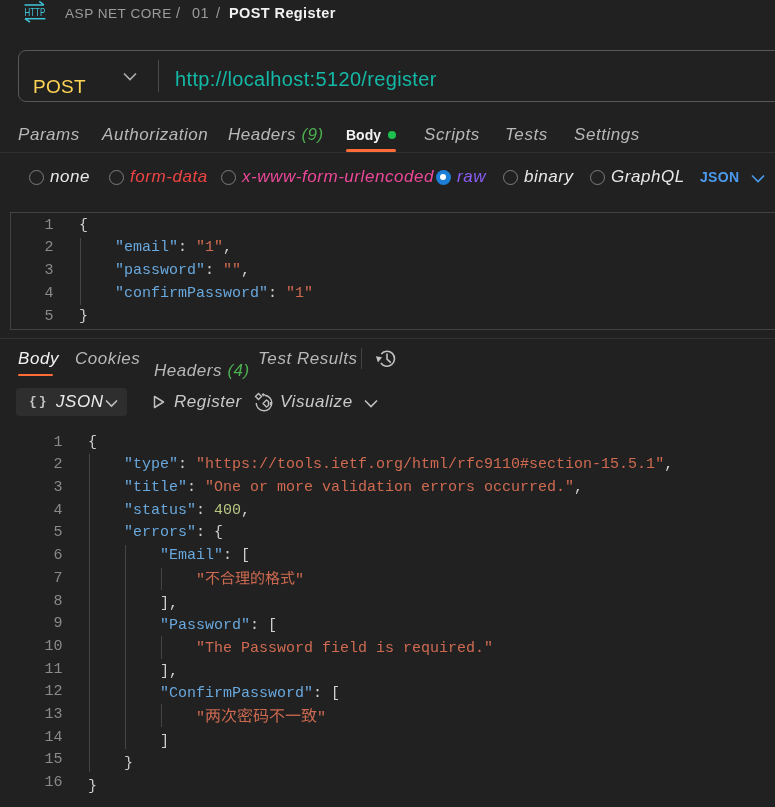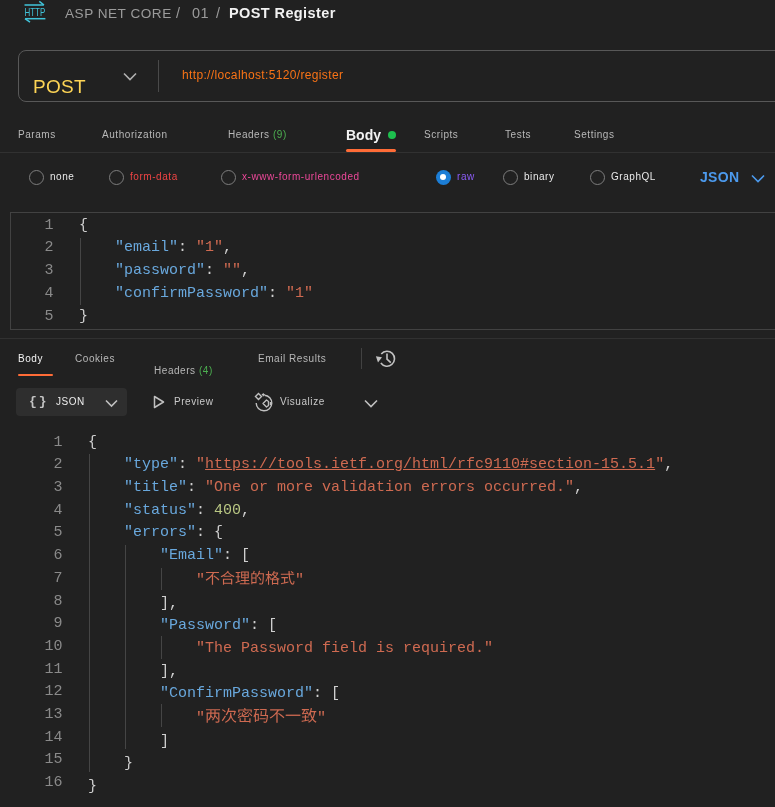--- a/index.html
+++ b/index.html
@@ -1,19 +1,19 @@
 <!DOCTYPE html>
 <html><head>
 <meta charset="utf-8">
 <style>
   * { margin:0; padding:0; box-sizing:border-box; }
   html,body { width:775px; height:807px; background:#212121; overflow:hidden; }
   body { position:relative; font-family:"Liberation Sans", sans-serif; }
   .abs { position:absolute; }
-  .t14 { font-size:10px; line-height:16px; letter-spacing:0.55px; color:#b8b8b8; white-space:nowrap; }
+  .t14 { font-size:17px; line-height:16px; letter-spacing:0.55px; color:#b8b8b8; white-space:nowrap;font-style:italic; }
   .mono { font-family:"Liberation Mono", monospace; font-size:15px; }
   .mono div { white-space:pre; }
   .grn { color:#4caf50; }
   .radio { position:absolute; width:15px; height:15px; border-radius:50%; border:1.5px solid #7d7d7d; }
   .code-num { color:#8a8a8a; }
   .key { color:#69a8dd; }
   .str { color:#cf6a51; }
   .num { color:#b9c783; }
   .pun { color:#cfcfcf; }
   .guide { position:absolute; width:1px; background:#454545; }
@@ -35,21 +35,21 @@
 <span class="abs" style="left:192px;top:5px;font-size:14.5px;letter-spacing:0.4px;color:#9b9b9b">01</span>
 <span class="abs" style="left:216px;top:5px;font-size:14.5px;color:#9b9b9b">/</span>
 <span class="abs" style="left:229px;top:5px;font-size:14.5px;letter-spacing:0.4px;color:#f2f2f2;font-weight:bold;white-space:nowrap">POST Register</span>
 
 <div class="abs" style="left:18px;top:50px;width:780px;height:52px;border:1px solid #585858;border-radius:8px"></div>
 <span class="abs" style="left:33px;top:76px;font-size:19px;font-weight:normal;color:#fdd455;letter-spacing:0.3px">POST</span>
 <svg class="abs" style="left:122px;top:69px" width="16" height="14" viewBox="0 0 16 14">
     <path d="M2 4.5 L8 10.5 L14 4.5" stroke="#b0b0b0" stroke-width="1.6" fill="none"></path>
   </svg>
 <div class="abs" style="left:158px;top:60px;width:1px;height:32px;background:#4a4a4a"></div>
-<span class="abs" style="left:182px;top:68px;font-size:12px;letter-spacing:0.35px;color:#f97316">http://localhost:5120/register</span>
+<span class="abs" style="left:175px;top:68px;font-size:20px;letter-spacing:0.35px;color:#14b8a6">http://localhost:5120/register</span>
 
 <span class="abs t14" style="left:18px;top:127px">Params</span>
 <span class="abs t14" style="left:102px;top:127px">Authorization</span>
 <span class="abs t14" style="left:228px;top:127px">Headers <span class="grn">(9)</span></span>
 <span class="abs" style="left:346px;top:127px;font-size:14px;line-height:16px;color:#f2f2f2;font-weight:bold">Body</span>
 <div class="abs" style="left:388px;top:131px;width:8px;height:8px;border-radius:50%;background:#1dbf4e"></div>
 <span class="abs t14" style="left:424px;top:127px">Scripts</span>
 <span class="abs t14" style="left:505px;top:127px">Tests</span>
 <span class="abs t14" style="left:574px;top:127px">Settings</span>
 <div class="abs" style="left:346px;top:149px;width:50px;height:2.5px;background:#ff6c37;border-radius:2px"></div>
@@ -88,41 +88,41 @@
     <div><span class="key">    "password"</span><span class="pun">: </span><span class="str">""</span><span class="pun">,</span></div>
     <div><span class="key">    "confirmPassword"</span><span class="pun">: </span><span class="str">"1"</span></div>
     <div><span class="pun">}</span></div>
   </div>
 
 <div class="abs" style="left:0;top:337.5px;width:775px;height:1px;background:#313131"></div>
 
 <span class="abs t14" style="left:18px;top:351px;color:#f2f2f2">Body</span>
 <span class="abs t14" style="left:75px;top:351px">Cookies</span>
 <span class="abs t14" style="left:154px;top:363px">Headers <span class="grn">(4)</span></span>
-<span class="abs t14" style="left:258px;top:351px">Email Results</span>
+<span class="abs t14" style="left:258px;top:351px">Test Results</span>
 <div class="abs" style="left:361px;top:348px;width:1px;height:21px;background:#424242"></div>
 <svg class="abs" style="left:375px;top:347px" width="24" height="24" viewBox="0 0 24 24">
   <g stroke="#c2c2c2" stroke-width="1.6" fill="none">
     <path d="M6.25 6.93 A7.5 7.5 0 1 1 5.86 16.05"></path>
     <path d="M12 6.6 L12 12.2 L15.8 15.7"></path>
   </g>
   <path d="M0.9 9.3 L7.0 10.3 L3.0 15.4 Z" fill="#c2c2c2"></path>
 </svg>
 <div class="abs" style="left:18px;top:373.5px;width:35px;height:2.5px;background:#ff6c37;border-radius:2px"></div>
 
 <div class="abs" style="left:16px;top:388px;width:111px;height:28px;background:#2e2e2e;border-radius:4px"></div>
 <span class="abs" style="left:29px;top:394px;font-family:'Liberation Mono',monospace;font-size:13px;color:#c4c4c4;font-weight:bold;letter-spacing:2px">{}</span>
 <span class="abs t14" style="left:56px;top:394px;color:#ececec">JSON</span>
 <svg class="abs" style="left:104px;top:396px" width="15" height="14" viewBox="0 0 15 14">
     <path d="M2 4.5 L7.5 10 L13 4.5" stroke="#c0c0c0" stroke-width="1.6" fill="none"></path>
   </svg>
 <svg class="abs" style="left:152px;top:394px" width="14" height="16" viewBox="0 0 14 16">
     <path d="M2.5 2.5 L11.5 8 L2.5 13.5 Z" stroke="#c0c0c0" stroke-width="1.5" fill="none" stroke-linejoin="round"></path>
   </svg>
-<span class="abs t14" style="left:174px;top:394px;color:#c9c9c9">Preview</span>
+<span class="abs t14" style="left:174px;top:394px;color:#c9c9c9">Register</span>
 <svg class="abs" style="left:253px;top:392px" width="21" height="21" viewBox="0 0 21 21">
   <g stroke="#c0c0c0" stroke-width="1.4" fill="none">
     <path d="M11.5 3.2 A7.8 7.8 0 1 1 3.2 11"></path>
     <path d="M5.5 1.5 L8.5 4.5 L5.5 7.5 L2.5 4.5 Z"></path>
     <path d="M10.3 1.2 L10.3 4.2 M8.8 2.7 L11.8 2.7" stroke-width="1.2"></path>
     <path d="M13.5 8 L10 11.5 L13.5 15 L15.5 13.5 L15.5 9.5 Z" stroke-linejoin="round"></path>
     <path d="M17.5 10 L17.5 13"></path>
   </g>
 </svg>
 <span class="abs t14" style="left:280px;top:394px;color:#c9c9c9">Visualize</span>
@@ -148,21 +148,21 @@
     <div class="code-num">15</div>
     <div class="code-num">16</div>
   </div>
 <div class="guide" style="left:89px;top:454.2px;height:318px"></div>
 <div class="guide" style="left:125px;top:545.1px;height:204.3px"></div>
 <div class="guide" style="left:161px;top:567.8px;height:22.7px"></div>
 <div class="guide" style="left:161px;top:635.9px;height:22.7px"></div>
 <div class="guide" style="left:161px;top:704px;height:22.7px"></div>
 <div class="abs mono" style="left:88px;top:431.6px;line-height:22.7px">
     <div><span class="pun">{</span></div>
-    <div><span class="key">    "type"</span><span class="pun">: </span><span class="str">"<span style="text-decoration:underline">https://tools.ietf.org/html/rfc9110#section-15.5.1</span>"</span><span class="pun">,</span></div>
+    <div><span class="key">    "type"</span><span class="pun">: </span><span class="str">"<span style="">https://tools.ietf.org/html/rfc9110#section-15.5.1</span>"</span><span class="pun">,</span></div>
     <div><span class="key">    "title"</span><span class="pun">: </span><span class="str">"One or more validation errors occurred."</span><span class="pun">,</span></div>
     <div><span class="key">    "status"</span><span class="pun">: </span><span class="num">400</span><span class="pun">,</span></div>
     <div><span class="key">    "errors"</span><span class="pun">: {</span></div>
     <div><span class="key">        "Email"</span><span class="pun">: [</span></div>
     <div><span class="str">            "<svg width="90" height="20" viewBox="0 0 90 20" style="vertical-align:-4px">
           <path transform="translate(0,15.5) scale(0.015,-0.015)" fill="#cf6a51" d="M559 478C678 398 828 280 899 203L960 261C885 338 733 450 615 526ZM69 770V693H514C415 522 243 353 44 255C60 238 83 208 95 189C234 262 358 365 459 481V-78H540V584C566 619 589 656 610 693H931V770Z"></path>
           <path transform="translate(15,15.5) scale(0.015,-0.015)" fill="#cf6a51" d="M517 843C415 688 230 554 40 479C61 462 82 433 94 413C146 436 198 463 248 494V444H753V511C805 478 859 449 916 422C927 446 950 473 969 490C810 557 668 640 551 764L583 809ZM277 513C362 569 441 636 506 710C582 630 662 567 749 513ZM196 324V-78H272V-22H738V-74H817V324ZM272 48V256H738V48Z"></path>
           <path transform="translate(30,15.5) scale(0.015,-0.015)" fill="#cf6a51" d="M476 540H629V411H476ZM694 540H847V411H694ZM476 728H629V601H476ZM694 728H847V601H694ZM318 22V-47H967V22H700V160H933V228H700V346H919V794H407V346H623V228H395V160H623V22ZM35 100 54 24C142 53 257 92 365 128L352 201L242 164V413H343V483H242V702H358V772H46V702H170V483H56V413H170V141C119 125 73 111 35 100Z"></path>
           <path transform="translate(45,15.5) scale(0.015,-0.015)" fill="#cf6a51" d="M552 423C607 350 675 250 705 189L769 229C736 288 667 385 610 456ZM240 842C232 794 215 728 199 679H87V-54H156V25H435V679H268C285 722 304 778 321 828ZM156 612H366V401H156ZM156 93V335H366V93ZM598 844C566 706 512 568 443 479C461 469 492 448 506 436C540 484 572 545 600 613H856C844 212 828 58 796 24C784 10 773 7 753 7C730 7 670 8 604 13C618 -6 627 -38 629 -59C685 -62 744 -64 778 -61C814 -57 836 -49 859 -19C899 30 913 185 928 644C929 654 929 682 929 682H627C643 729 658 779 670 828Z"></path>
           <path transform="translate(60,15.5) scale(0.015,-0.015)" fill="#cf6a51" d="M575 667H794C764 604 723 546 675 496C627 545 590 597 563 648ZM202 840V626H52V555H193C162 417 95 260 28 175C41 158 60 129 67 109C117 175 165 284 202 397V-79H273V425C304 381 339 327 355 299L400 356C382 382 300 481 273 511V555H387L363 535C380 523 409 497 422 484C456 514 490 550 521 590C548 543 583 495 626 450C541 377 441 323 341 291C356 276 375 248 384 230C410 240 436 250 462 262V-81H532V-37H811V-77H884V270L930 252C941 271 962 300 977 315C878 345 794 392 726 449C796 522 853 610 889 713L842 735L828 732H612C628 761 642 791 654 822L582 841C543 739 478 641 403 570V626H273V840ZM532 29V222H811V29ZM511 287C570 318 625 356 676 401C725 358 782 319 847 287Z"></path>

